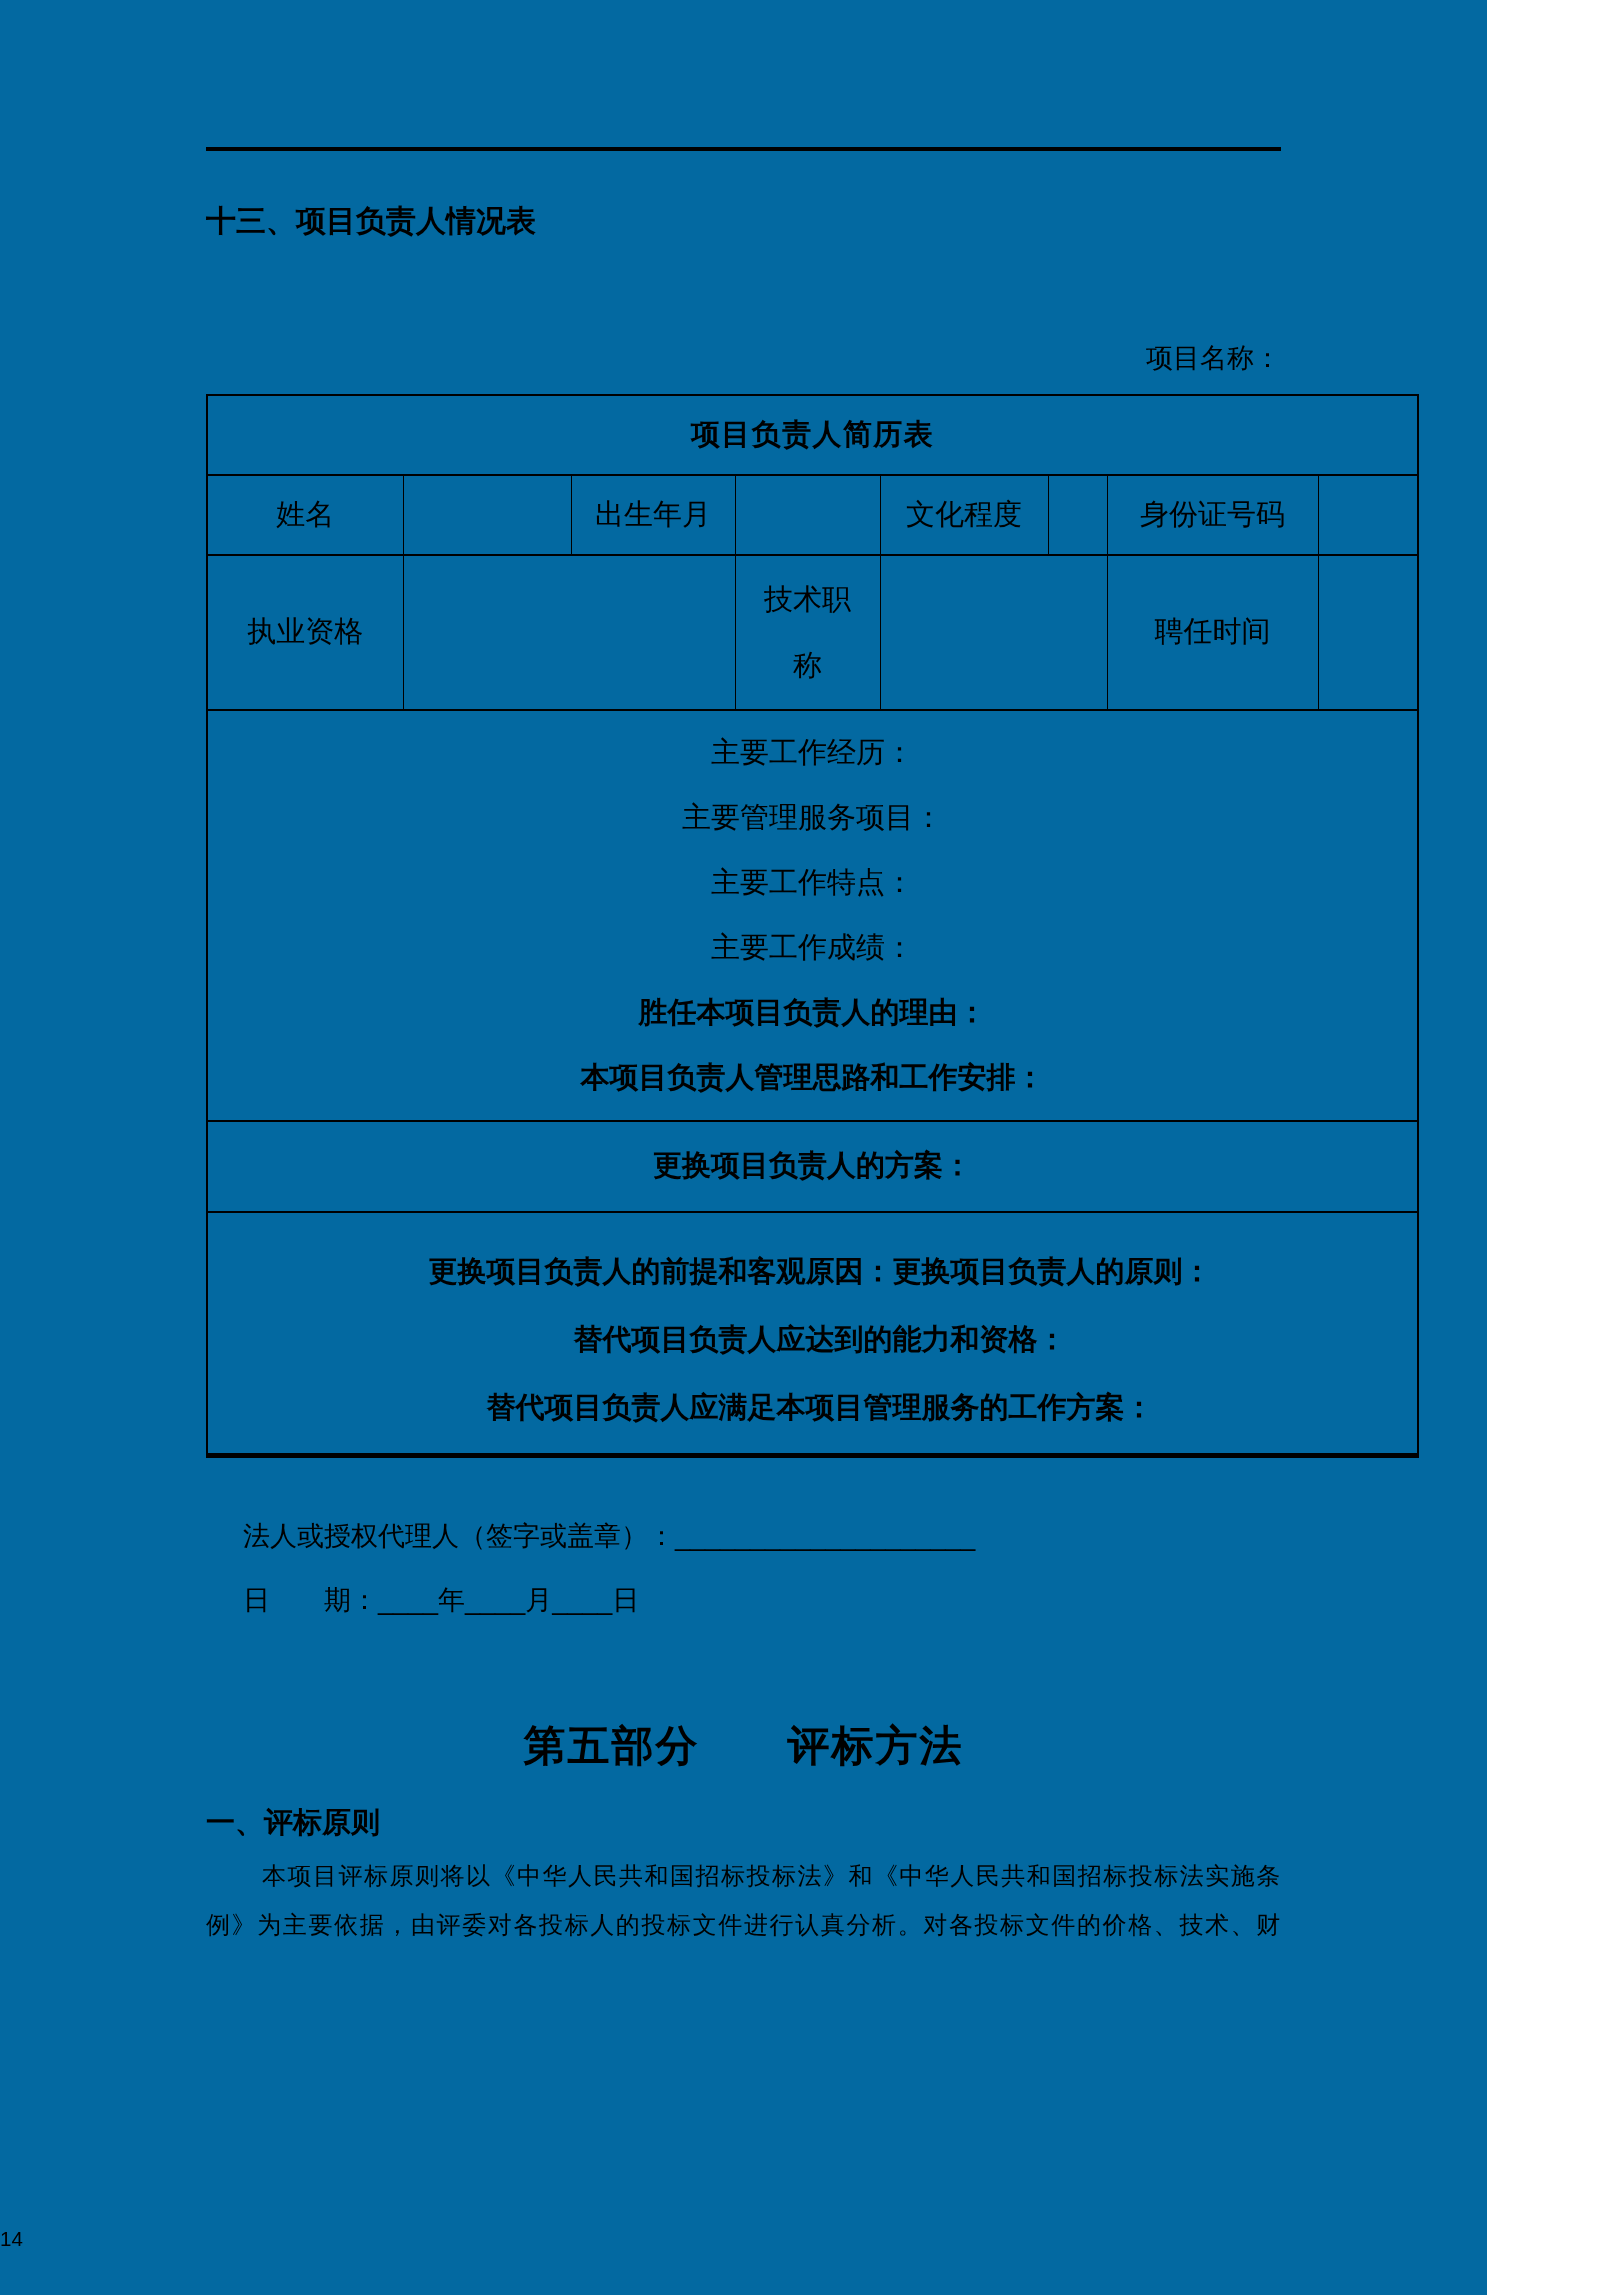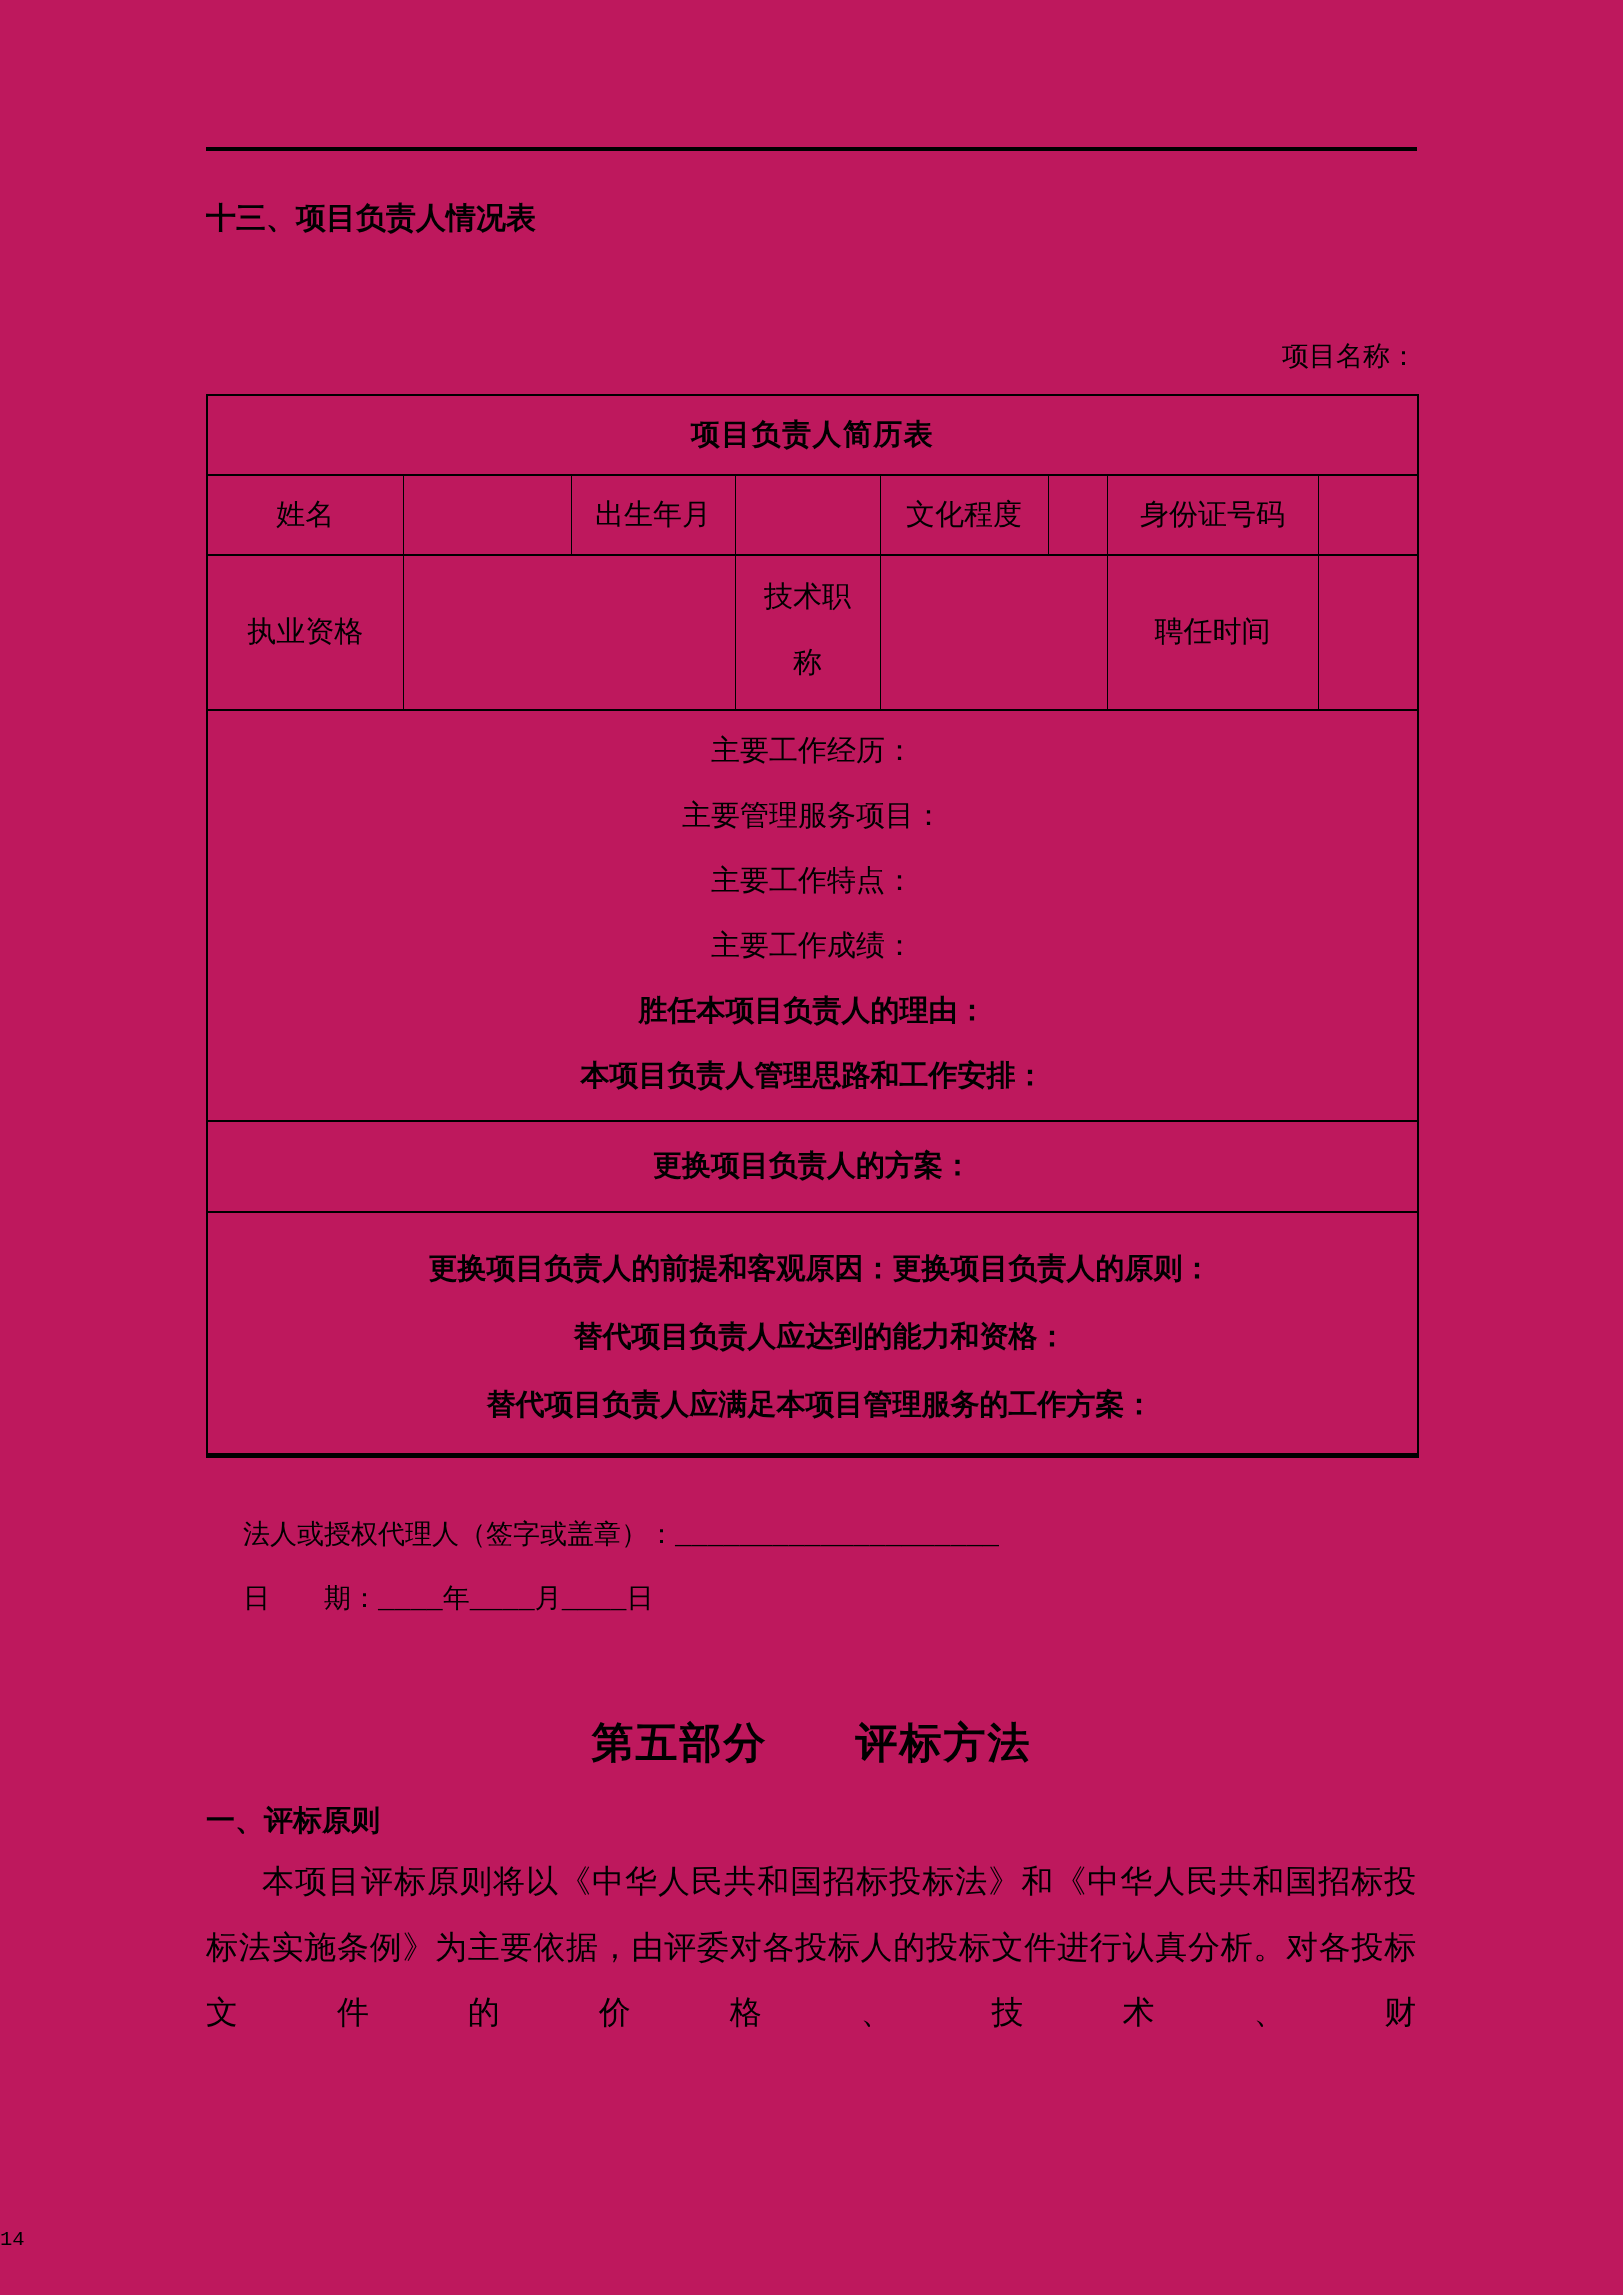--- a/index.html
+++ b/index.html
@@ -1,20 +1,20 @@
 <!DOCTYPE html>
 <html style="font-size:11px"><head>
 <meta charset="utf-8">
 <style>
   html,body{margin:0;padding:0;background:#ffffff;}
   .page{
     position:relative;
-    width:1623px;height:2295px;
-    background:#be185d;color:#000;
-    font-family:Liberation Mono, monospace;
+    width:1487px;height:2295px;
+    background:#0369a1;color:#000;
+    font-family:Liberation Sans, sans-serif;
     overflow:hidden;
   }
   .content{padding:0 206px;}
   .header-rule{
     margin:147px 206px 0 206px;
     height:0;border-bottom:4.1px solid #000;
   }
   .sec13{
     font-size:30px;font-weight:bold;
     margin:50px 0 0 0;line-height:1.3;
@@ -59,21 +59,21 @@
   .sig .gap2{margin-bottom:29px;}
   .sec5{
     font-size:42px;font-weight:bold;text-align:center;
     margin:102px 0 1px 0;line-height:1.25;letter-spacing:2px;
   }
   .principle{
     font-size:29px;font-weight:bold;
     margin:31px 0 0 0;line-height:1.3;
   }
   .para{
-    font-size:32px;margin:9.5px 0 0 0;line-height:2.05;
+    font-size:24px;margin:9.5px 0 0 0;line-height:2.05;
     text-align:justify;text-align-last:justify;
     text-indent:56px;letter-spacing:0.7px;
   }
   .pageno{
     position:absolute;left:0;right:0;bottom:44px;
     text-align:left;font-size:20.5px;
   }
 </style>
 </head>
 <body>

